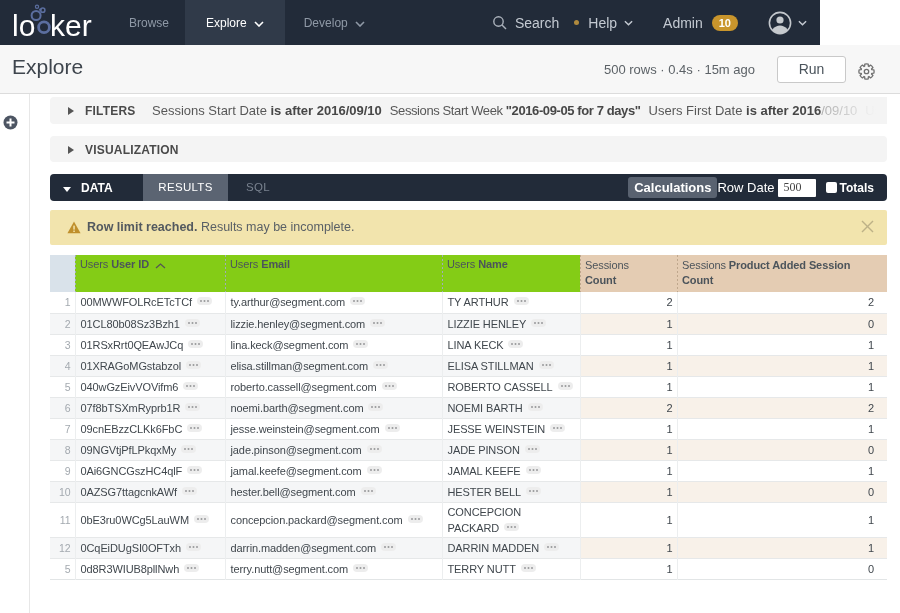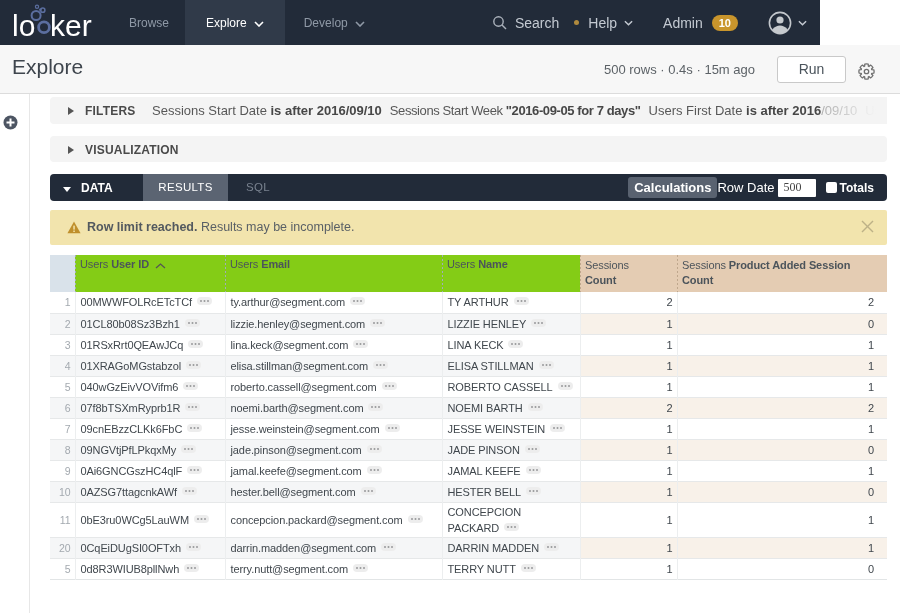--- a/index.html
+++ b/index.html
@@ -278,21 +278,21 @@
         </tr>
     <tr style="height:35px">
           <td class="rn">11</td>
           <td>0bE3ru0WCg5LauWM<span class="dots"></span></td>
           <td>concepcion.packard@segment.com<span class="dots"></span></td>
           <td style="line-height:16px;padding-top:1px">CONCEPCION<br>PACKARD<span class="dots"></span></td>
           <td class="num m">1</td>
           <td class="num m pa">1</td>
         </tr>
     <tr class="ev">
-          <td class="rn">20</td>
+          <td class="rn">12</td>
           <td>0CqEiDUgSI0OFTxh<span class="dots"></span></td>
           <td>darrin.madden@segment.com<span class="dots"></span></td>
           <td>DARRIN MADDEN<span class="dots"></span></td>
           <td class="num m">1</td>
           <td class="num m pa">1</td>
         </tr>
     <tr>
           <td class="rn">5</td>
           <td>0d8R3WIUB8pllNwh<span class="dots"></span></td>
           <td>terry.nutt@segment.com<span class="dots"></span></td>

